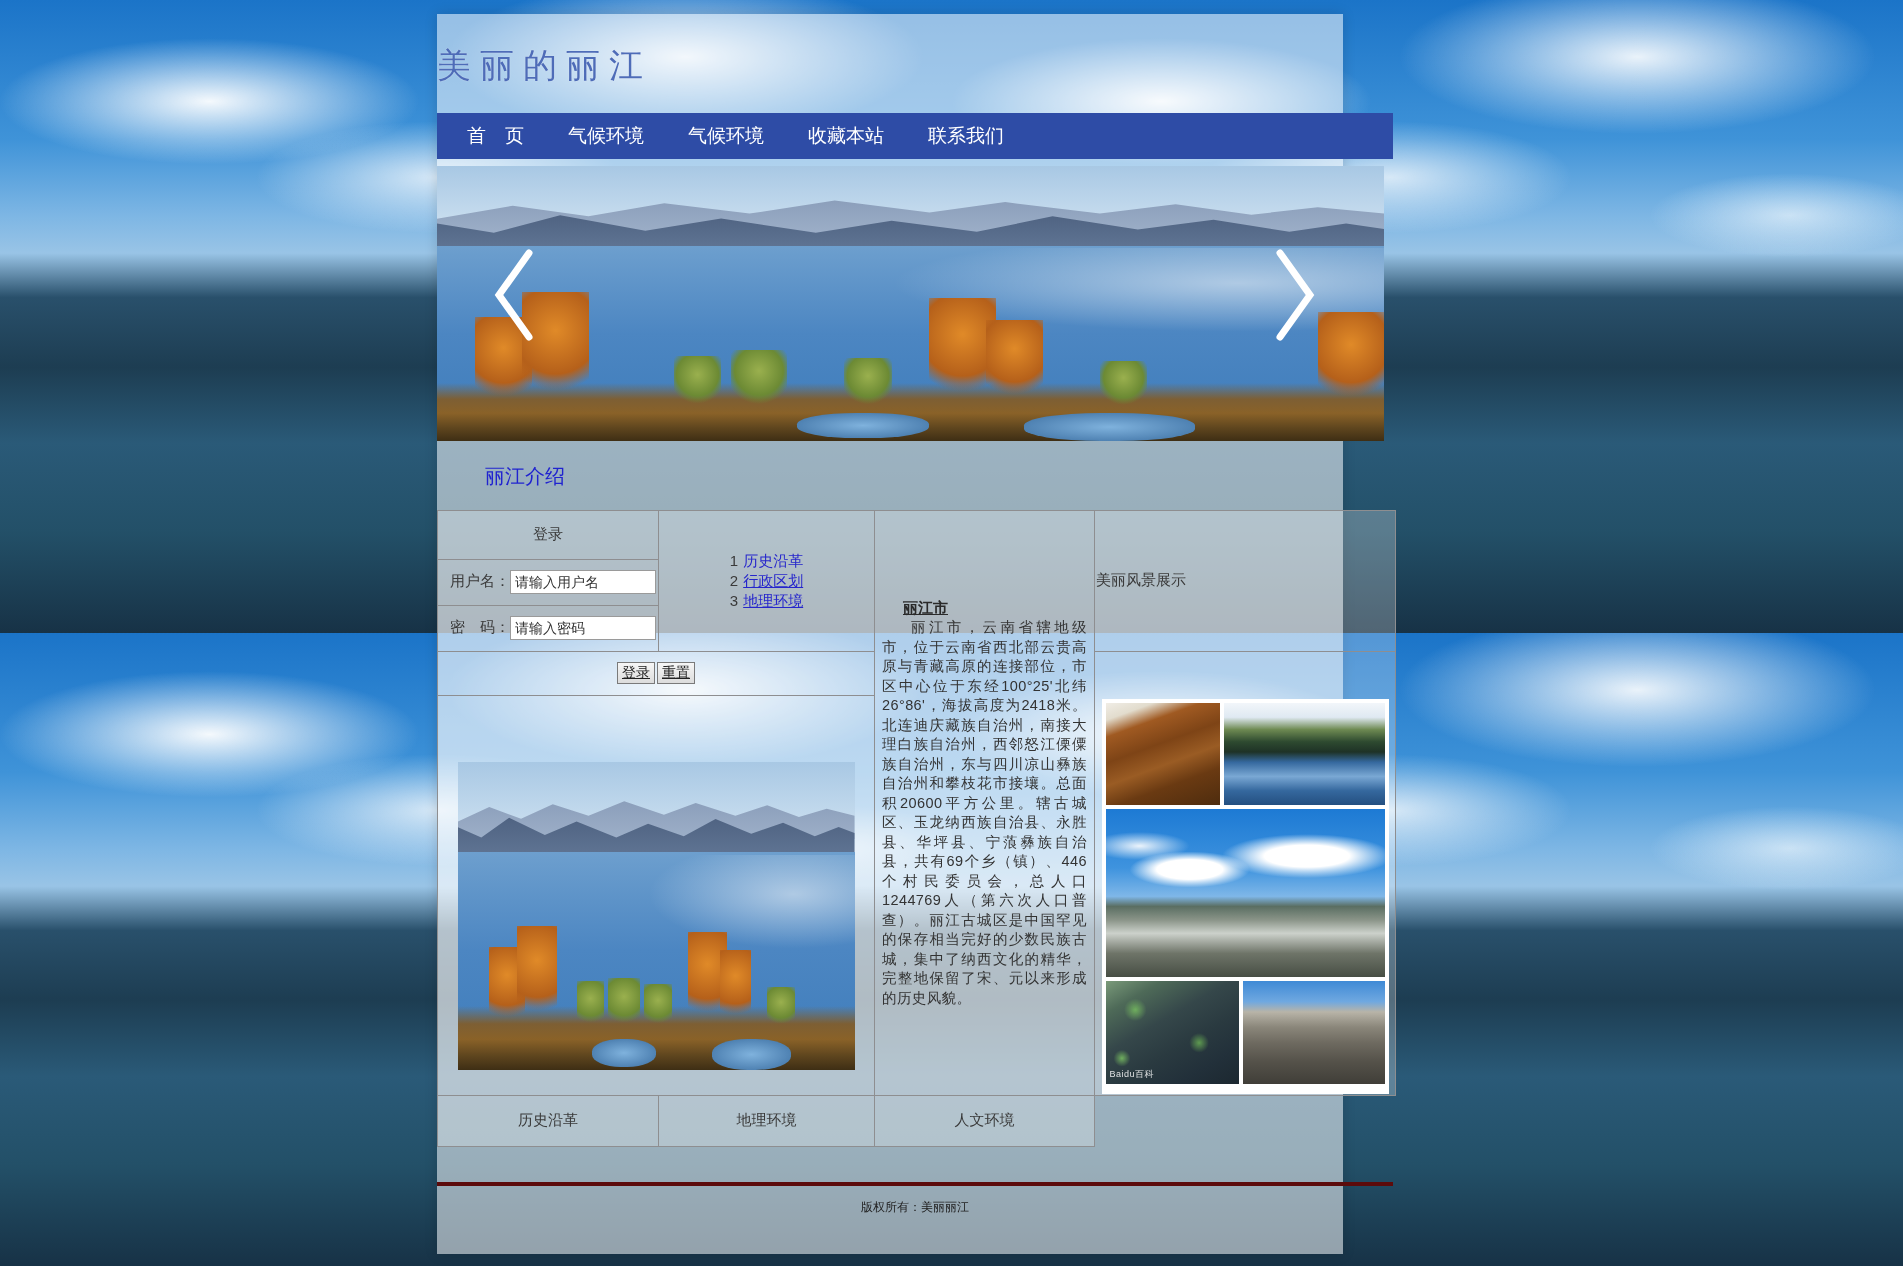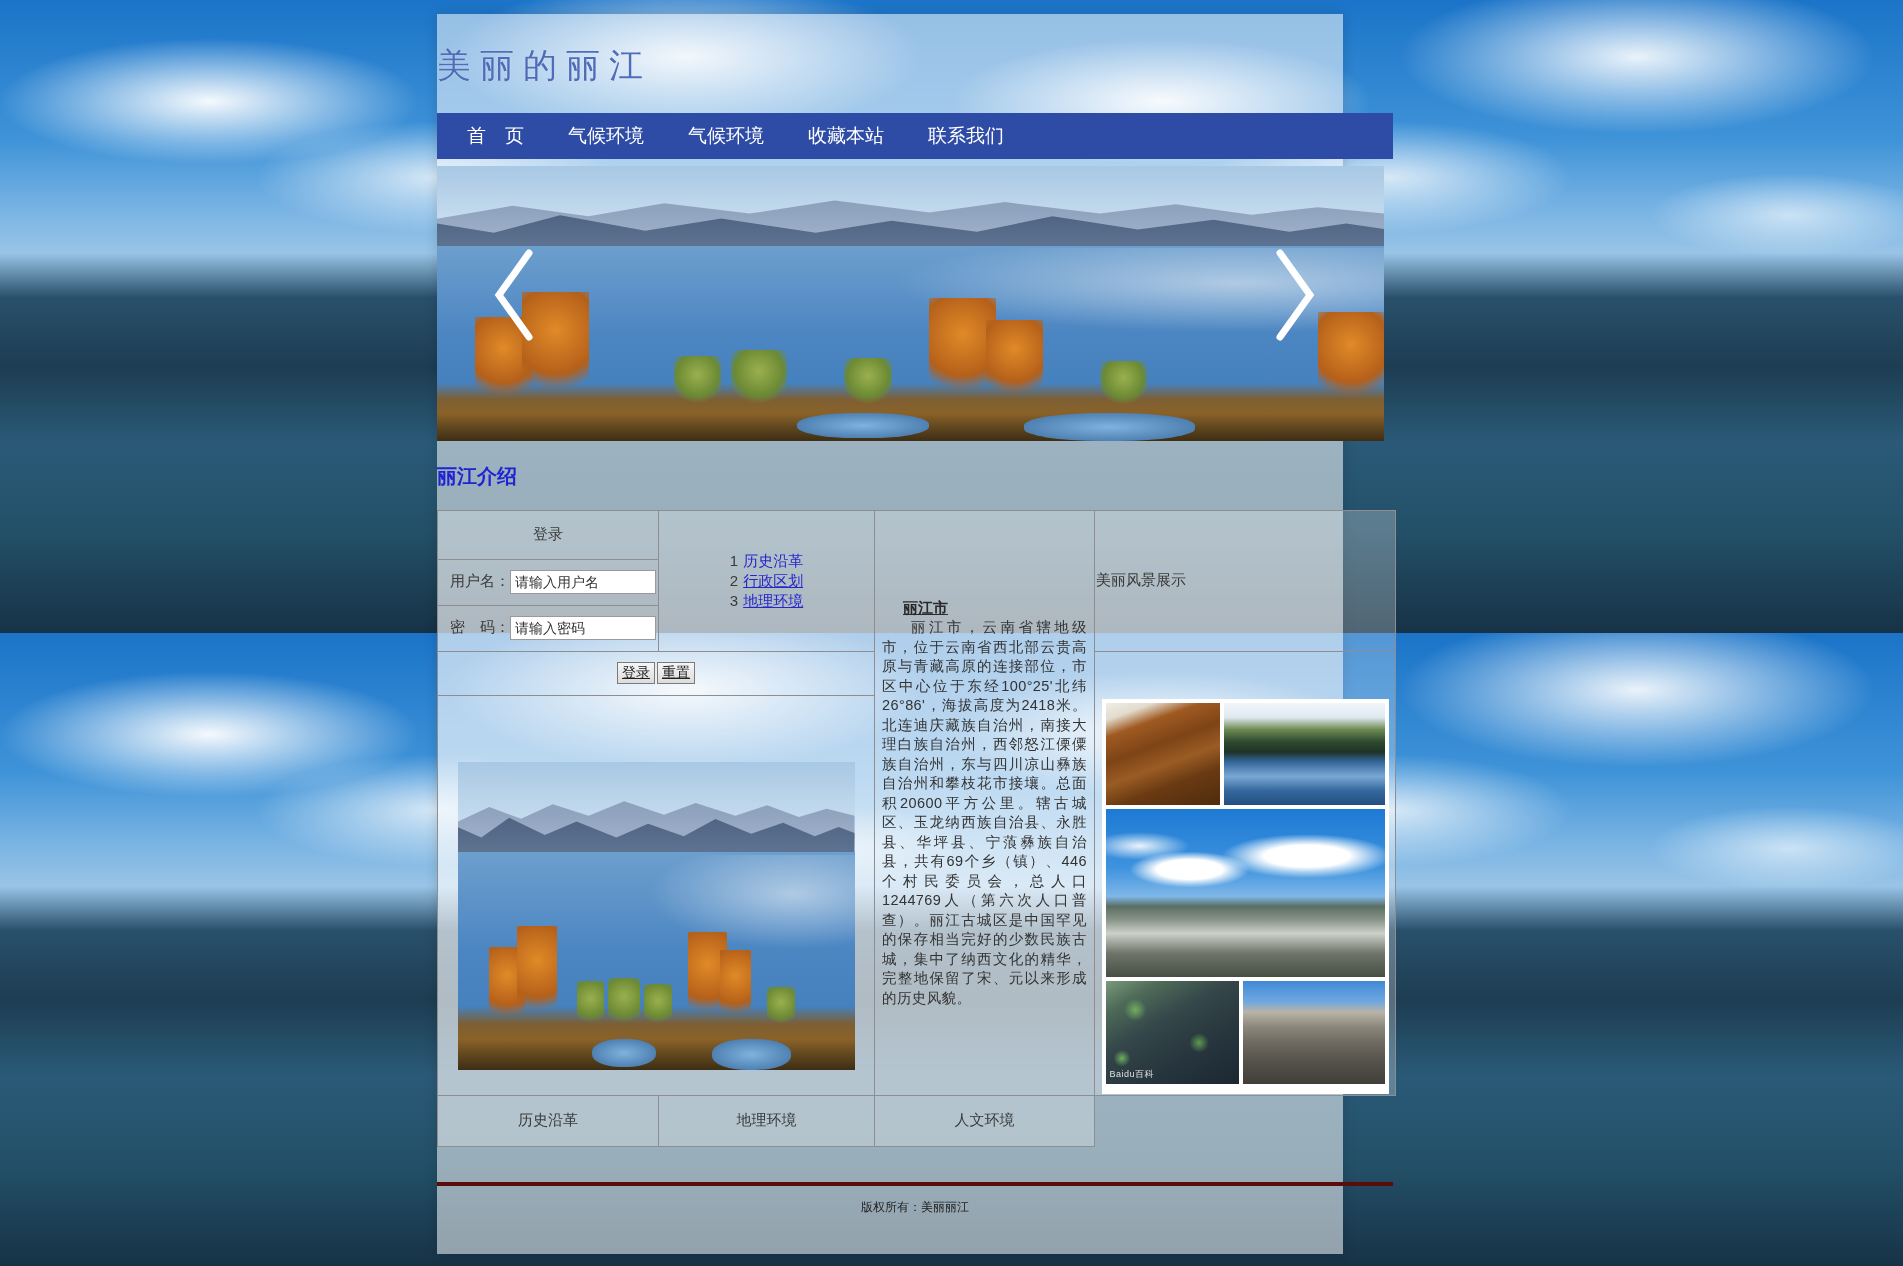--- a/index.html
+++ b/index.html
@@ -47,21 +47,21 @@
     background:linear-gradient(180deg, rgba(90,70,34,0) 0%, rgba(130,92,40,.92) 28%, #8a6228 52%, #5e451e 78%, #3e2e14 100%);}
   .la-pool{position:absolute;border-radius:45%;background:radial-gradient(#7fb2dd,#4c7fb0 75%);}
   .tree{position:absolute;background:radial-gradient(circle at 50% 35%, #e08a28, #b5601a 55%, rgba(181,96,26,0) 75%);}
   .tree.green{background:radial-gradient(circle at 50% 38%, #9ab04e, #6c8a34 55%, rgba(108,138,52,0) 75%);}
   .carousel{margin-top:7px;width:947px;height:275px;}
   .car-arrow{position:absolute;top:50%;transform:translateY(-58%);width:48px;height:100px;cursor:pointer;z-index:5;}
   .car-arrow.left{left:52px;}
   .car-arrow.right{right:64px;}
   .car-arrow svg{width:100%;height:100%;}
   
-  .intro-heading{margin-top:22px;font-size:20px;font-weight:bold;color:#2023d0;}
+  .intro-heading{margin-top:22px;font-size:20px;font-weight:normal;color:#2023d0;margin-left:48px;}
   
   table.main{margin-top:20px;border-collapse:collapse;table-layout:fixed;width:958px;}
   td.cell{border:1px solid #8e8e90;background:rgba(255,255,255,0.25);font-size:15px;color:#3a3a3a;vertical-align:middle;}
   tr.r1{height:49px;} tr.r2{height:46px;} tr.r3{height:46px;}
   tr.r4{height:44px;} tr.r5{height:400px;} tr.r6{height:51px;}
   .login-header{text-align:center;color:#4a4a4a;}
   .login-row{padding-left:12px;}
   .login-label{color:#3a3a3a;}
   .login-input{width:136px;height:20px;border:1px solid #9a9a9a;background:#ffffff;font-size:14px;color:#ec4899;padding:1px 4px;box-sizing:content-box;vertical-align:middle;}
   .login-input::placeholder{color:#333;opacity:1;}

